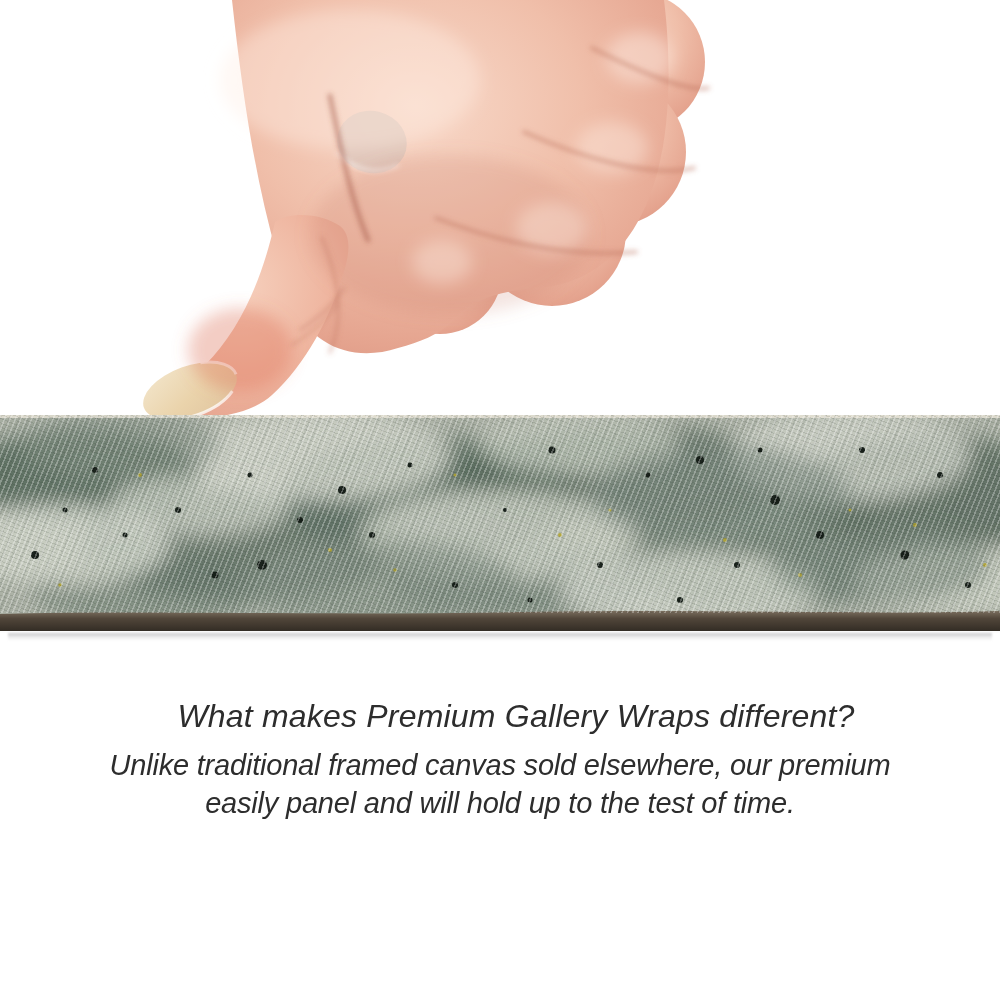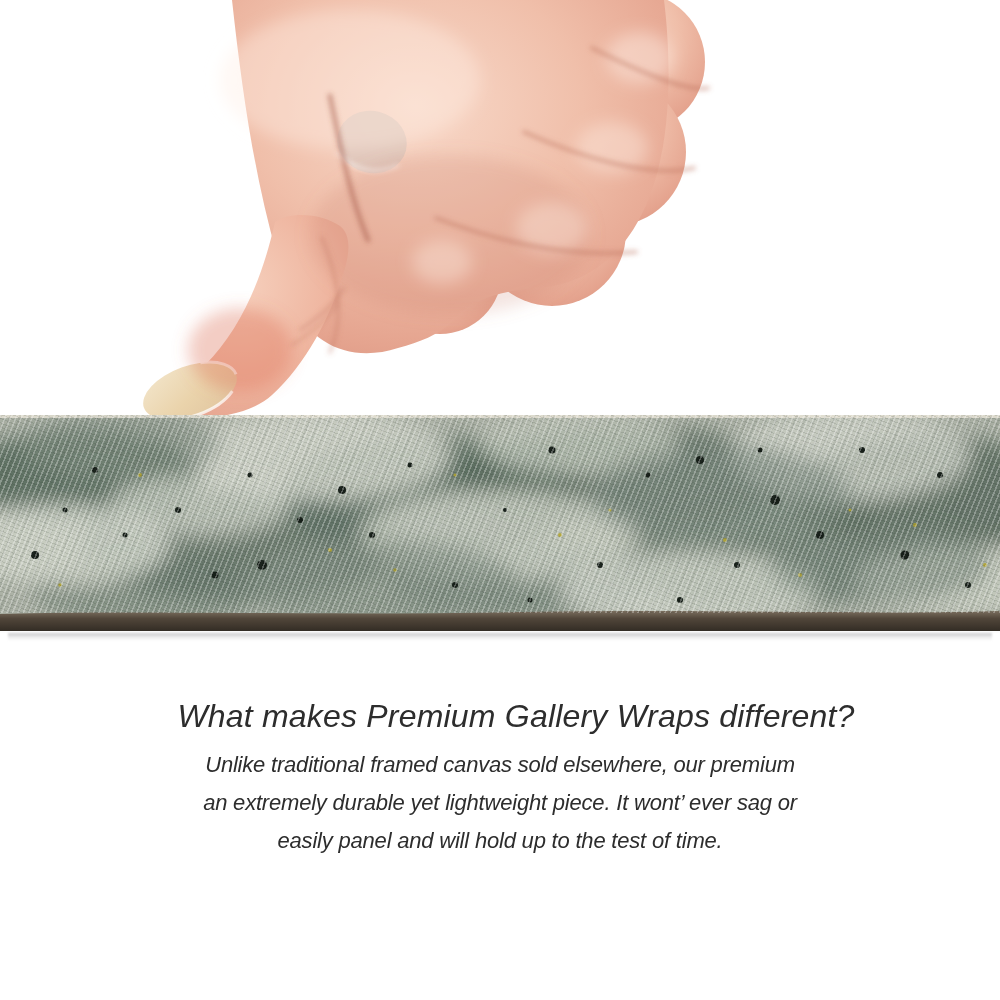--- a/index.html
+++ b/index.html
@@ -24,21 +24,21 @@
     filter:blur(1px);
   }
   .info{
     position:absolute;top:696px;left:0;width:1000px;text-align:center;
     color:#2d2d2d;font-style:italic;
   }
   .info h1{
     font-size:32px;font-weight:500;margin:0 0 10px 0;letter-spacing:0.2px;line-height:40px;padding-left:32px;
   }
   .info p{
-    font-size:22px;font-weight:400;margin:0;line-height:38px;letter-spacing:-0.2px;
+    font-size:29px;font-weight:400;margin:0;line-height:38px;letter-spacing:-0.2px;
   }
 </style>
 </head>
 <body>
 
 <div class="stage">
 
   <svg class="hand-svg" width="1000" height="420" viewBox="0 0 1000 420" aria-hidden="true">
     <defs>
       <radialGradient id="gSkin" cx="42%" cy="30%" r="85%">
@@ -211,17 +211,16 @@
       <rect x="0" y="216" width="1000" height="2" fill="#fdfdfd"></rect>
     </svg>
     <div class="weave"></div>
   </div>
 
   <div class="strip-shadow"></div>
 
   <div class="info">
     <h1>What makes Premium Gallery Wraps different?</h1>
     <p>Unlike traditional framed canvas sold elsewhere, our premium</p>
-    <p>an extremely durable yet lightweight piece. It wont’ ever sag or</p>
     <p>easily panel and will hold up to the test of time.</p>
   </div>
 
 </div>
 
 </body></html>

